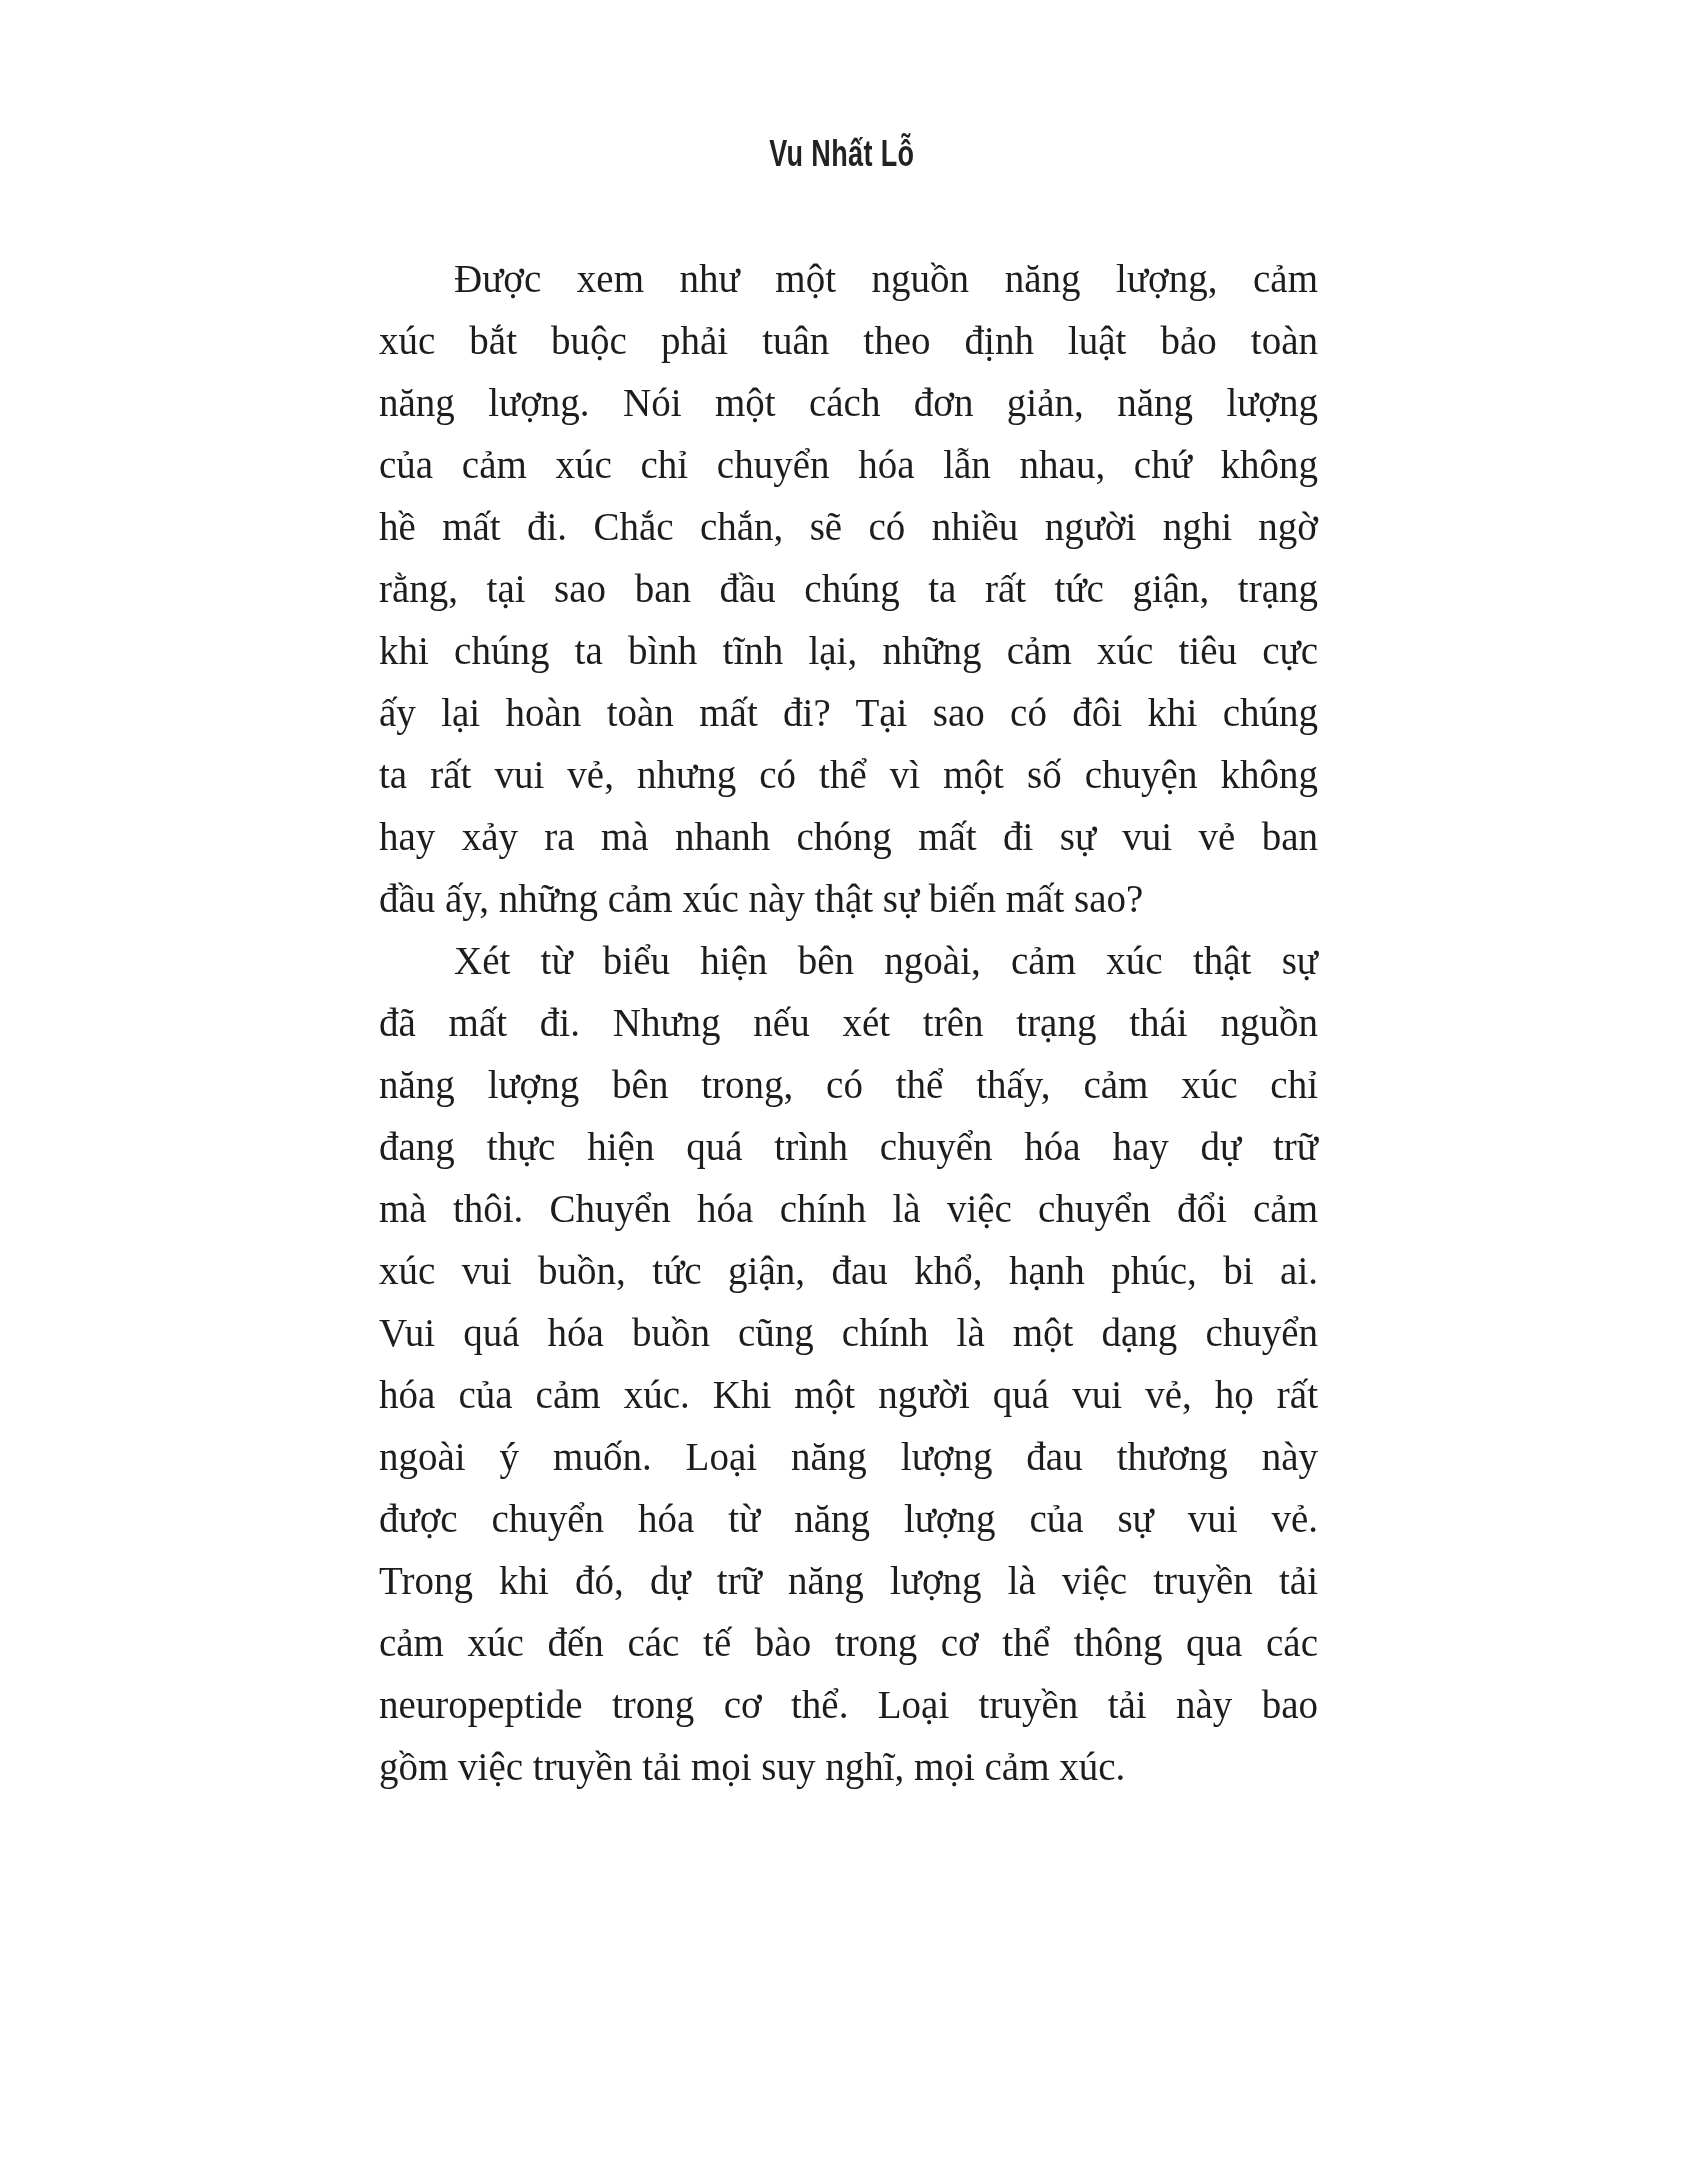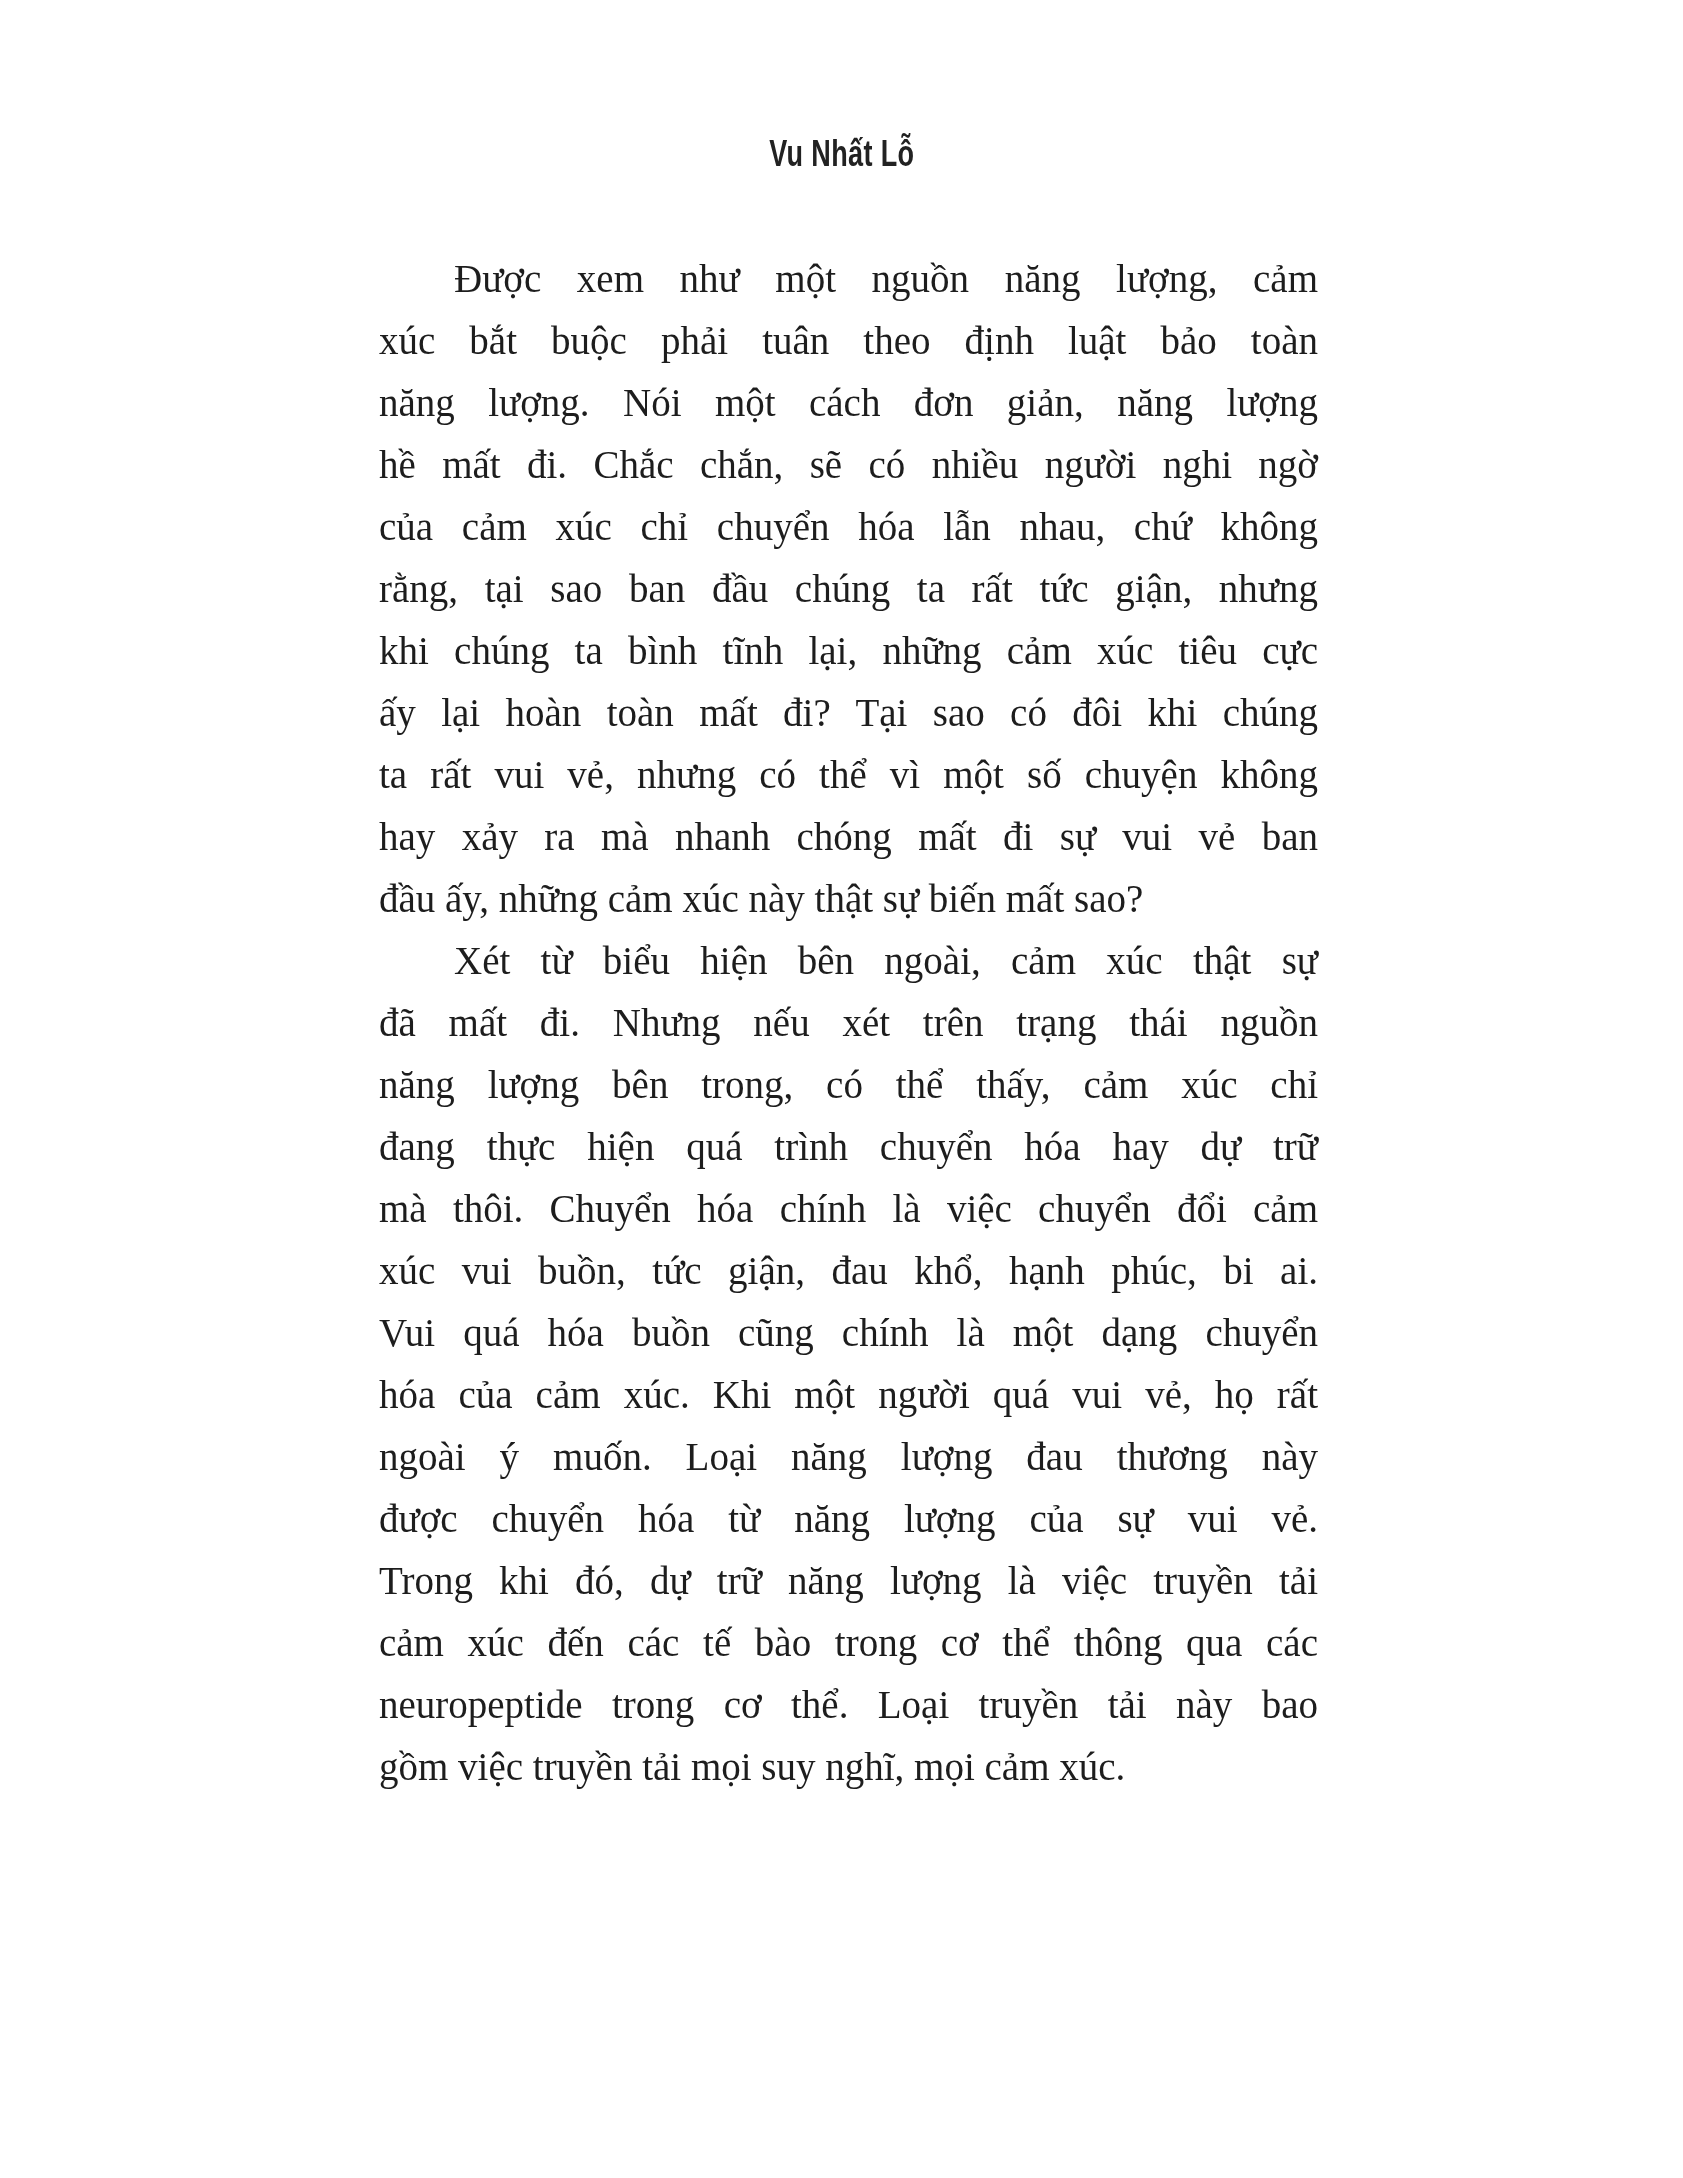--- a/index.html
+++ b/index.html
@@ -85,23 +85,23 @@
 
   <header class="running-head">
     <span class="author">Vu Nhất Lỗ</span>
   </header>
 
   <main class="body-text">
     <div class="para">
         <div class="line">Được xem như một nguồn năng lượng, cảm</div>
         <div class="line">xúc bắt buộc phải tuân theo định luật bảo toàn</div>
         <div class="line">năng lượng. Nói một cách đơn giản, năng lượng</div>
+        <div class="line">của cảm xúc chỉ chuyển hóa lẫn nhau, chứ không</div>
         <div class="line">hề mất đi. Chắc chắn, sẽ có nhiều người nghi ngờ</div>
-        <div class="line">của cảm xúc chỉ chuyển hóa lẫn nhau, chứ không</div>
-        <div class="line">rằng, tại sao ban đầu chúng ta rất tức giận, nhưng</div>
+        <div class="line">rằng, tại sao ban đầu chúng ta rất tức giận, trạng</div>
         <div class="line">khi chúng ta bình tĩnh lại, những cảm xúc tiêu cực</div>
         <div class="line">ấy lại hoàn toàn mất đi? Tại sao có đôi khi chúng</div>
         <div class="line">ta rất vui vẻ, nhưng có thể vì một số chuyện không</div>
         <div class="line">hay xảy ra mà nhanh chóng mất đi sự vui vẻ ban</div>
         <div class="line last">đầu ấy, những cảm xúc này thật sự biến mất sao?</div>
       </div>
     <div class="para">
         <div class="line">Xét từ biểu hiện bên ngoài, cảm xúc thật sự</div>
         <div class="line">đã mất đi. Nhưng nếu xét trên trạng thái nguồn</div>
         <div class="line">năng lượng bên trong, có thể thấy, cảm xúc chỉ</div>

